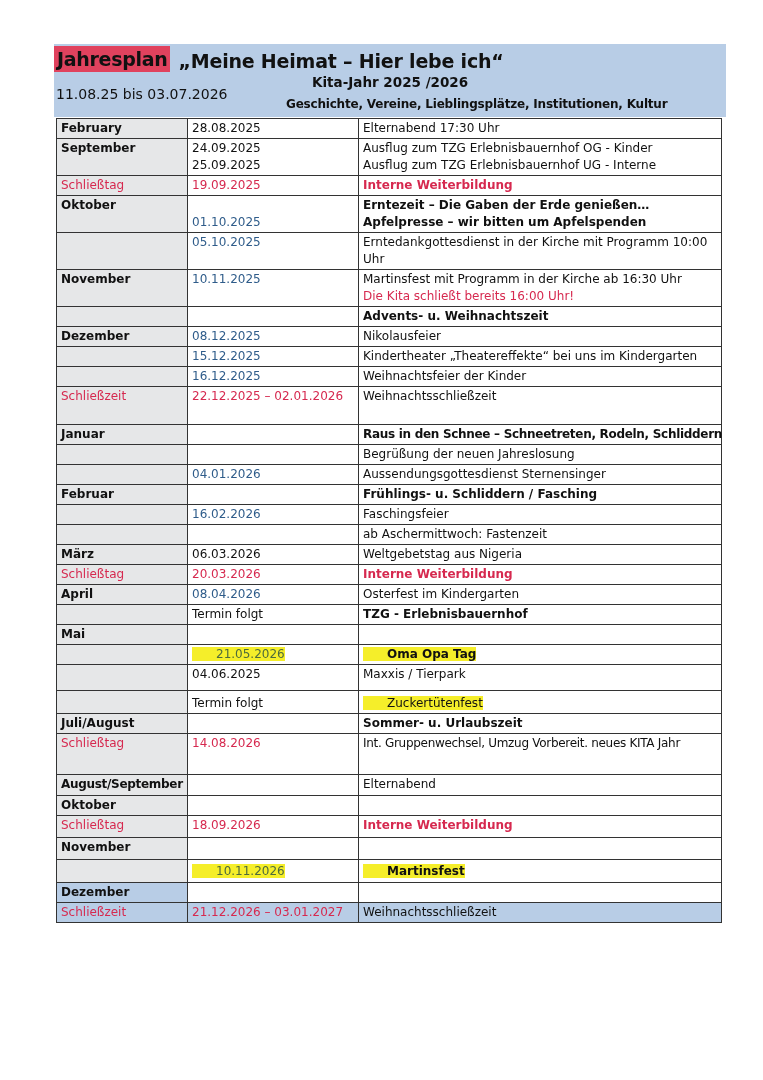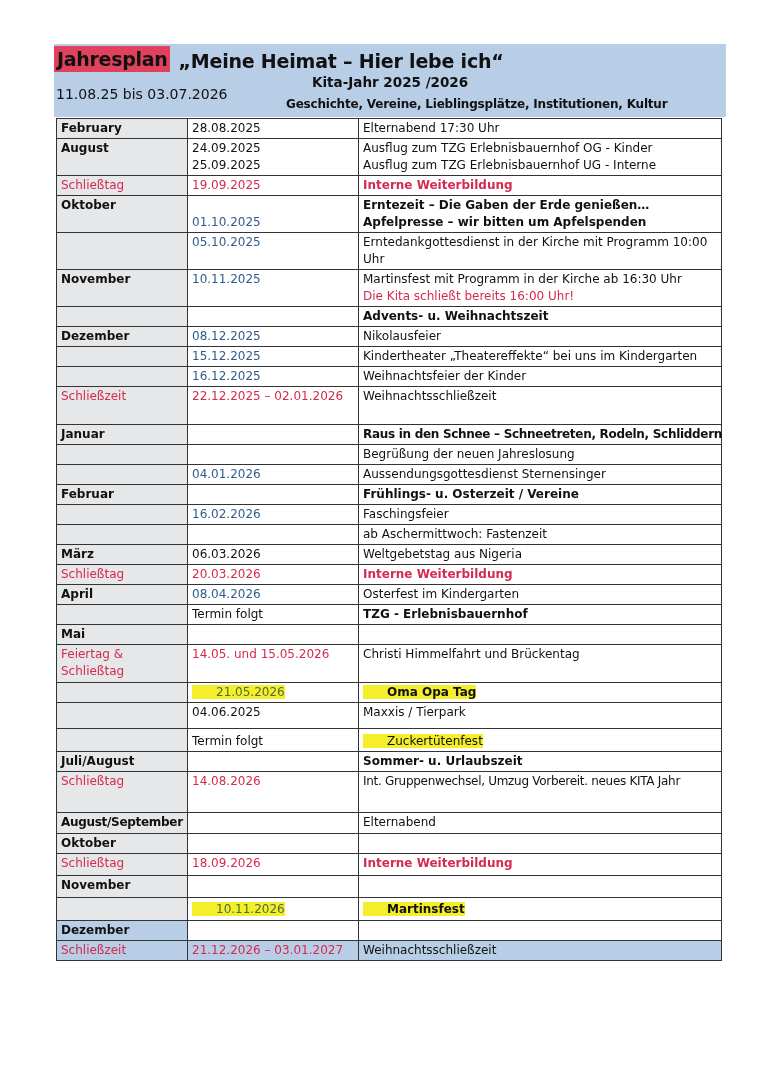--- a/index.html
+++ b/index.html
@@ -60,21 +60,21 @@
 <table class="plan">
   <tbody>
 
     <tr style="height:20px">
       <td class="c1">February</td>
       <td class="c2">28.08.2025</td>
       <td class="c3">Elternabend 17:30 Uhr</td>
     </tr>
 
     <tr style="height:37px">
-      <td class="c1">August</td>
+      <td class="c1">September</td>
       <td class="c2">
         <div>24.09.2025</div>
         <div>25.09.2025</div>
       </td>
       <td class="c3">
         <div>Ausflug zum TZG Erlebnisbauernhof OG - Kinder</div>
         <div>Ausflug zum TZG Erlebnisbauernhof UG - Interne</div>
       </td>
     </tr>
 
@@ -153,21 +153,21 @@
 
     <tr style="height:19px">
       <td class="c1"></td>
       <td class="c2 blue">04.01.2026</td>
       <td class="c3">Aussendungsgottesdienst Sternensinger</td>
     </tr>
 
     <tr style="height:18px">
       <td class="c1">Februar</td>
       <td class="c2"></td>
-      <td class="c3 bold">Frühlings- u. Osterzeit / Vereine</td>
+      <td class="c3 bold">Frühlings- u. Schliddern / Fasching</td>
     </tr>
 
     <tr style="height:19px">
       <td class="c1"></td>
       <td class="c2 blue">16.02.2026</td>
       <td class="c3">Faschingsfeier</td>
     </tr>
 
     <tr style="height:19px">
       <td class="c1"></td>
@@ -198,25 +198,20 @@
       <td class="c2">Termin folgt</td>
       <td class="c3 bold">TZG - Erlebnisbauernhof</td>
     </tr>
 
     <tr style="height:18px">
       <td class="c1">Mai</td>
       <td class="c2"></td>
       <td class="c3"></td>
     </tr>
 
-    <tr style="height:38px">
-      <td class="c1 nb red">Feiertag &amp; Schließtag</td>
-      <td class="c2 red">14.05. und 15.05.2026</td>
-      <td class="c3">Christi Himmelfahrt und Brückentag</td>
-    </tr>
 
     <tr style="height:19px">
       <td class="c1"></td>
       <td class="c2 green"><span class="hl">21.05.2026</span></td>
       <td class="c3 bold"><span class="hl">Oma Opa Tag</span></td>
     </tr>
 
 
     <tr style="height:26px">
       <td class="c1"></td>

